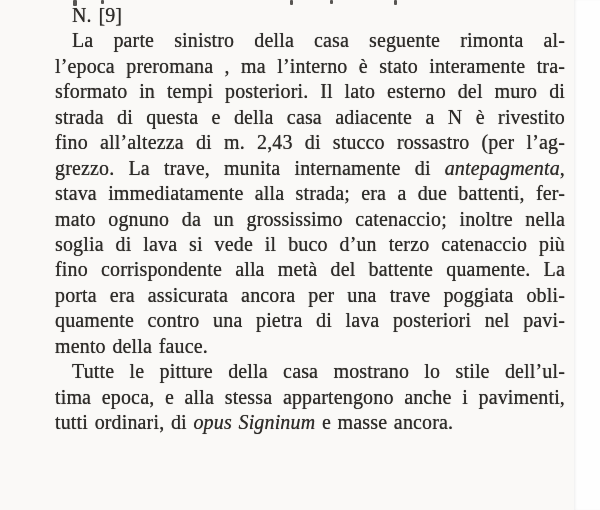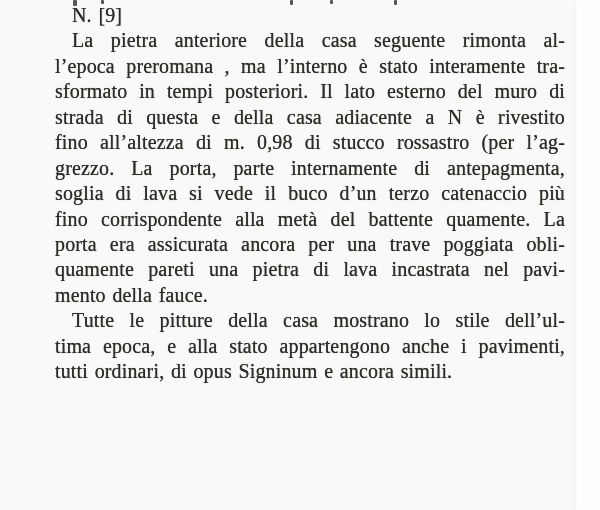--- a/index.html
+++ b/index.html
@@ -46,20 +46,21 @@
     white-space: nowrap;
   }
   .line.j {
     text-align: justify;
     text-align-last: justify;
   }
   .line.ind {
     padding-left: 17px;
   }
   .it {
+    font-style: italic;
   }
   
   .frag {
     position: absolute;
     top: 0;
     background: #3c3a37;
     border-radius: 1px;
     opacity: 0.85;
     filter: blur(0.3px);
   }
@@ -70,29 +71,31 @@
 <div class="page" style="background: rgb(250, 249, 247);">
   <div>
       <div class="frag" style="left: 73px; width: 4px; height: 6px;"></div>
       <div class="frag" style="left: 101px; width: 3px; height: 4px;"></div>
       <div class="frag" style="left: 290px; width: 3px; height: 5px;"></div>
       <div class="frag" style="left: 330px; width: 3px; height: 4px;"></div>
       <div class="frag" style="left: 394px; width: 3px; height: 5px;"></div>
     </div>
   <div class="textblock" style="color: rgb(46, 44, 41);">
       <div class="line ind"><span class="">N. [9]</span></div>
-      <div class="line j ind"><span class="">La pietra anteriore della casa seguente rimonta al-</span></div>
+      <div class="line j ind"><span class="">La parte sinistro della casa seguente rimonta al-</span></div>
       <div class="line j"><span class="">l’epoca preromana , ma l’interno è stato interamente tra-</span></div>
       <div class="line j"><span class="">sformato in tempi posteriori. Il lato esterno del muro di</span></div>
       <div class="line j"><span class="">strada di questa e della casa adiacente a N è rivestito</span></div>
-      <div class="line j"><span class="">fino all’altezza di m. 0,98 di stucco rossastro (per l’ag-</span></div>
-      <div class="line j"><span class="">grezzo. La porta, parte internamente di </span><span class="it">antepagmenta</span><span class="">,</span></div>
+      <div class="line j"><span class="">fino all’altezza di m. 2,43 di stucco rossastro (per l’ag-</span></div>
+      <div class="line j"><span class="">grezzo. La trave, munita internamente di </span><span class="it">antepagmenta</span><span class="">,</span></div>
+      <div class="line j"><span class="">stava immediatamente alla strada; era a due battenti, fer-</span></div>
+      <div class="line j"><span class="">mato ognuno da un grossissimo catenaccio; inoltre nella</span></div>
       <div class="line j"><span class="">soglia di lava si vede il buco d’un terzo catenaccio più</span></div>
       <div class="line j"><span class="">fino corrispondente alla metà del battente quamente. La</span></div>
       <div class="line j"><span class="">porta era assicurata ancora per una trave poggiata obli-</span></div>
-      <div class="line j"><span class="">quamente pareti una pietra di lava incastrata nel pavi-</span></div>
+      <div class="line j"><span class="">quamente contro una pietra di lava posteriori nel pavi-</span></div>
       <div class="line"><span class="">mento della fauce.</span></div>
       <div class="line j ind"><span class="">Tutte le pitture della casa mostrano lo stile dell’ul-</span></div>
-      <div class="line j"><span class="">tima epoca, e alla stato appartengono anche i pavimenti,</span></div>
-      <div class="line"><span class="">tutti ordinari, di </span><span class="it">opus Signinum</span><span class=""> e ancora simili.</span></div>
+      <div class="line j"><span class="">tima epoca, e alla stessa appartengono anche i pavimenti,</span></div>
+      <div class="line"><span class="">tutti ordinari, di </span><span class="it">opus Signinum</span><span class=""> e masse ancora.</span></div>
     </div>
   <div class="scan-edge" style="background: rgb(254, 254, 254);"></div>
 </div>
 
 </body></html>

